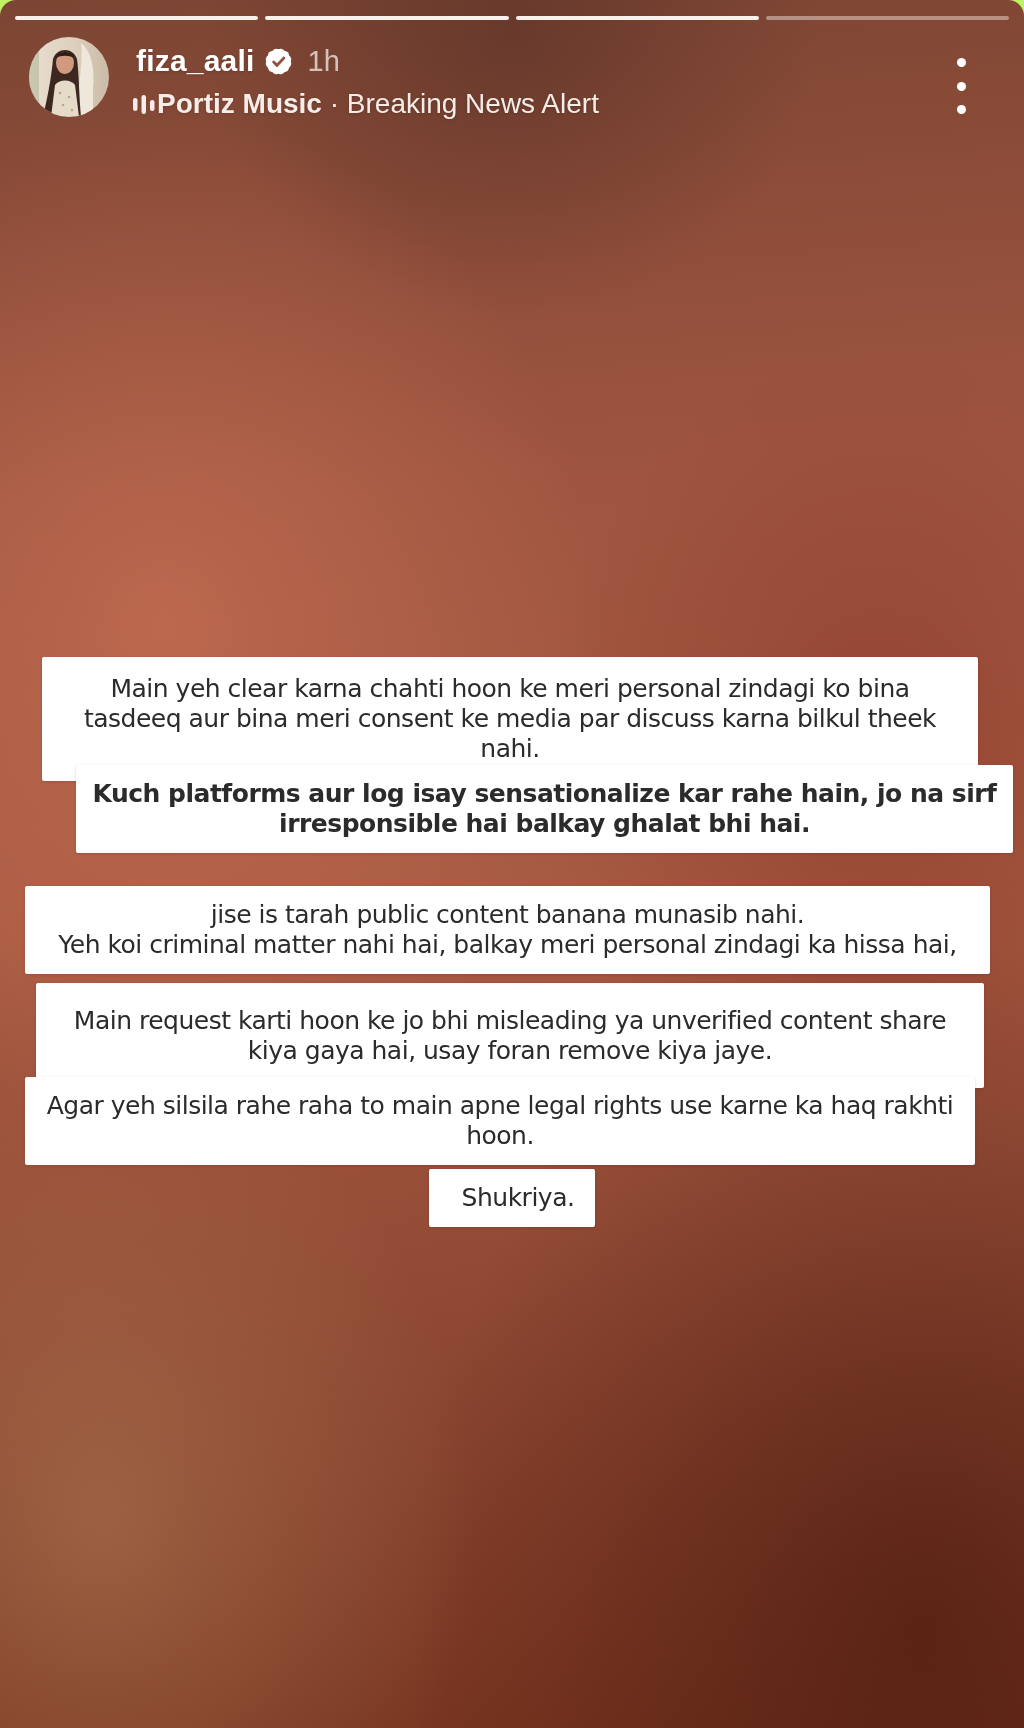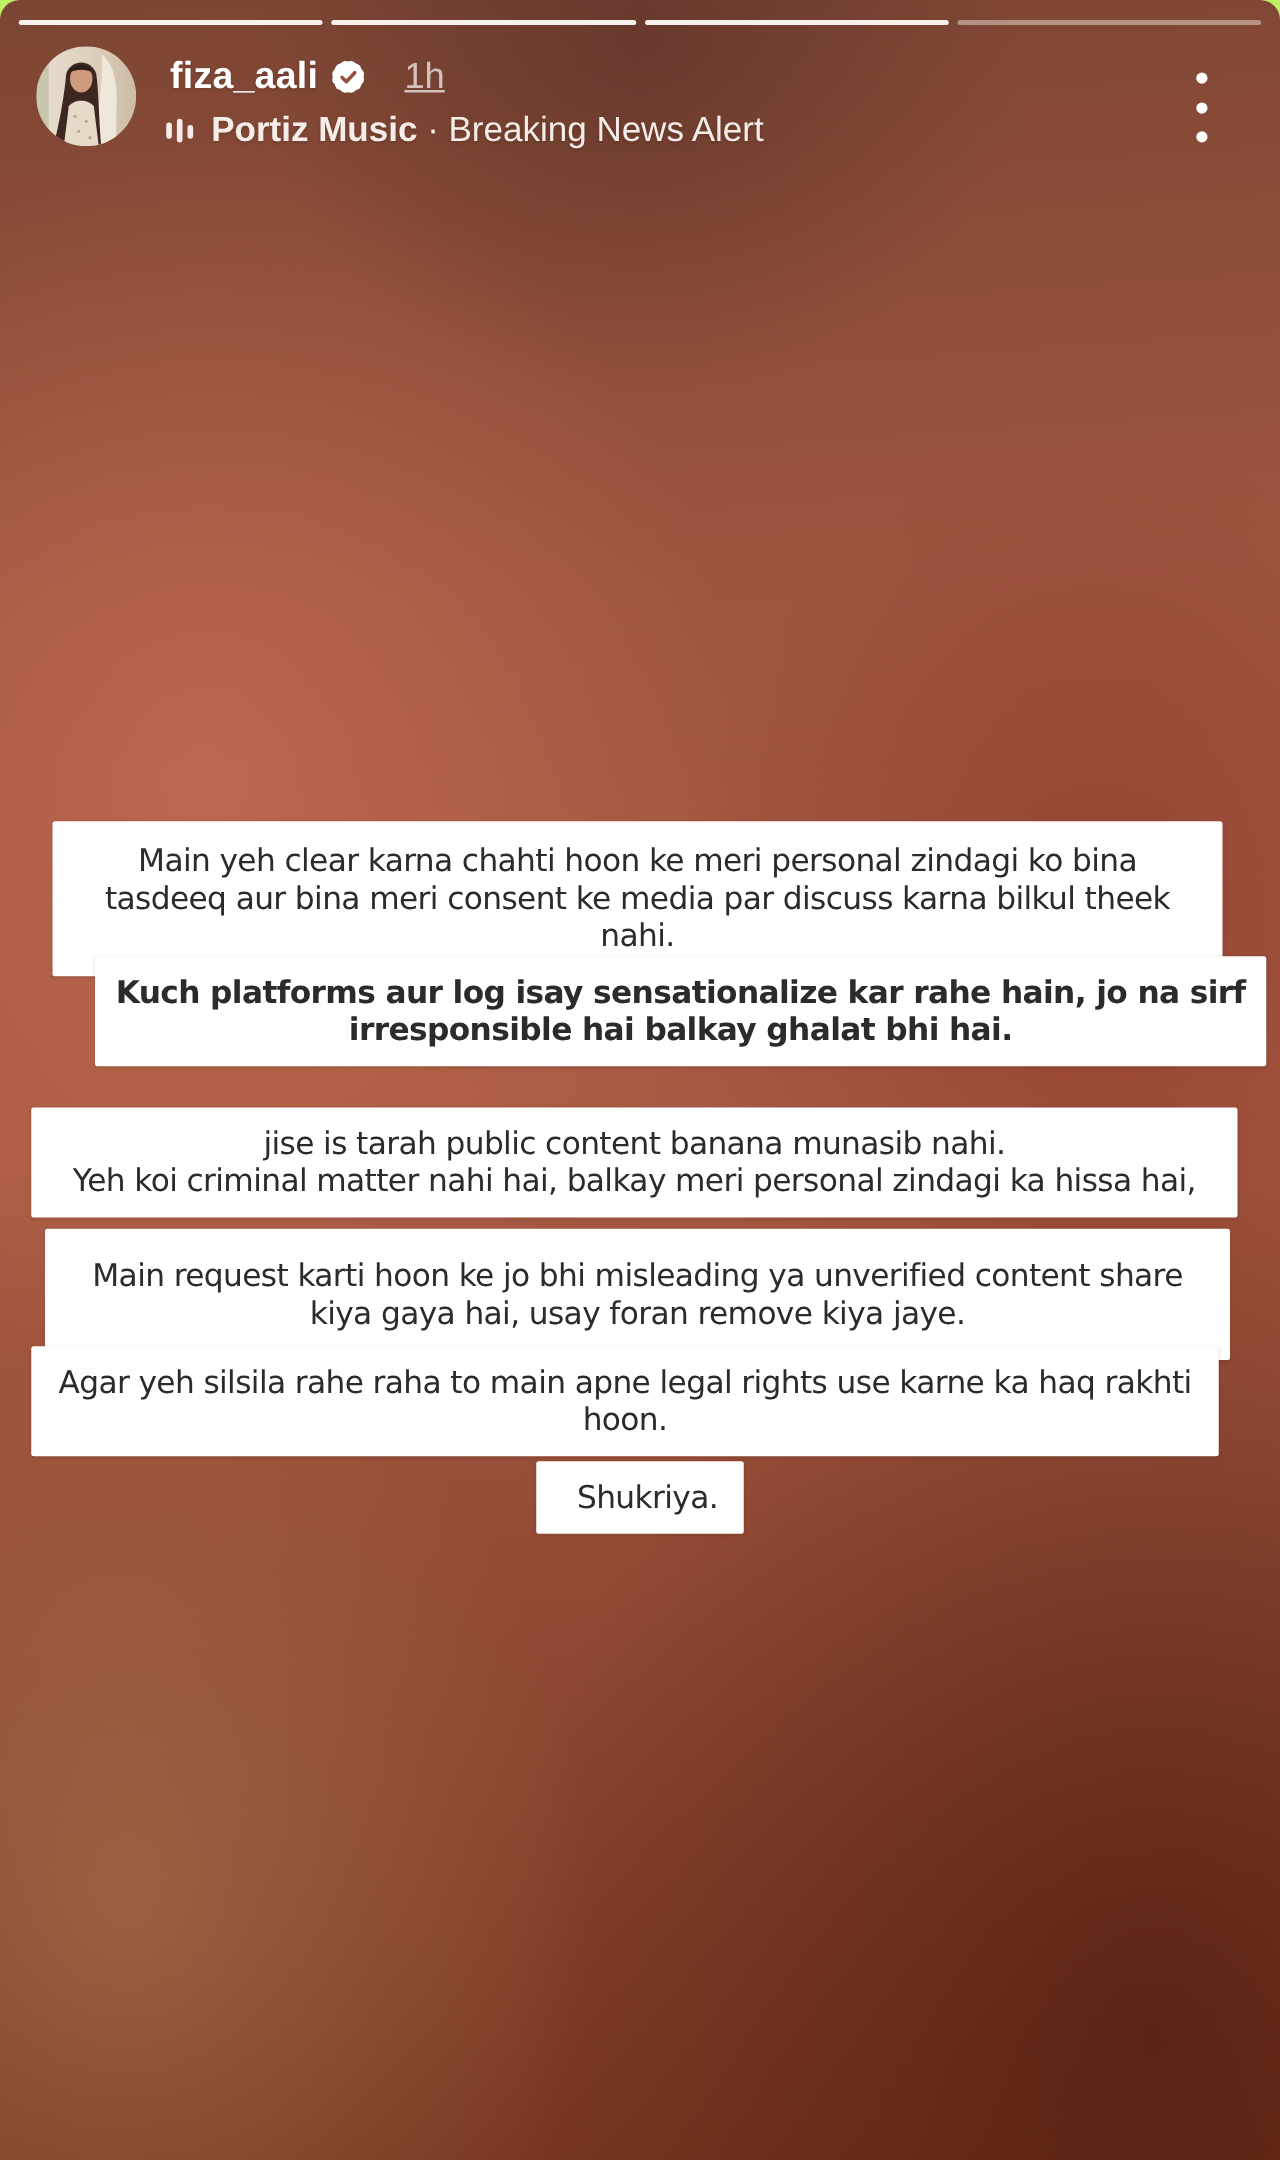--- a/index.html
+++ b/index.html
@@ -22,23 +22,23 @@
   .seg.filled{background:#f8f0ea;}
 
   
   .avatar{position:absolute;left:29px;top:37px;width:80px;height:80px;border-radius:50%;
     overflow:hidden;}
   .hdr-row1{position:absolute;left:136px;top:42px;height:38px;display:flex;
     align-items:center;gap:10px;}
   .username{color:#fff;font-size:30px;font-weight:bold;letter-spacing:.2px;
     text-shadow:0 1px 3px rgba(0,0,0,.18);}
   .badge{width:27px;height:27px;display:block;}
-  .timestamp{color:rgba(255,255,255,.68);font-size:29px;margin-left:22px;text-decoration:underline;}
+  .timestamp{color:rgba(255,255,255,.68);font-size:29px;margin-left:6px;}
   .hdr-row2{position:absolute;left:131px;top:86px;height:36px;display:flex;
-    align-items:center;gap:12px;cursor:pointer;}
+    align-items:center;gap:0;cursor:pointer;}
   .music-icon{width:26px;height:26px;display:block;}
   .music-text{color:#f6ede8;font-size:28px;text-shadow:0 1px 3px rgba(0,0,0,.15);}
   .music-artist{font-weight:bold;}
   .menu-btn{position:absolute;left:940px;top:54px;width:42px;height:64px;
     display:flex;flex-direction:column;align-items:center;justify-content:space-between;
     padding:4px 0;box-sizing:border-box;cursor:pointer;}
   .dot{width:9px;height:9px;border-radius:50%;background:#fff;}
 
   
   .sticker{position:absolute;background:#fff;border-radius:2px;box-sizing:border-box;

